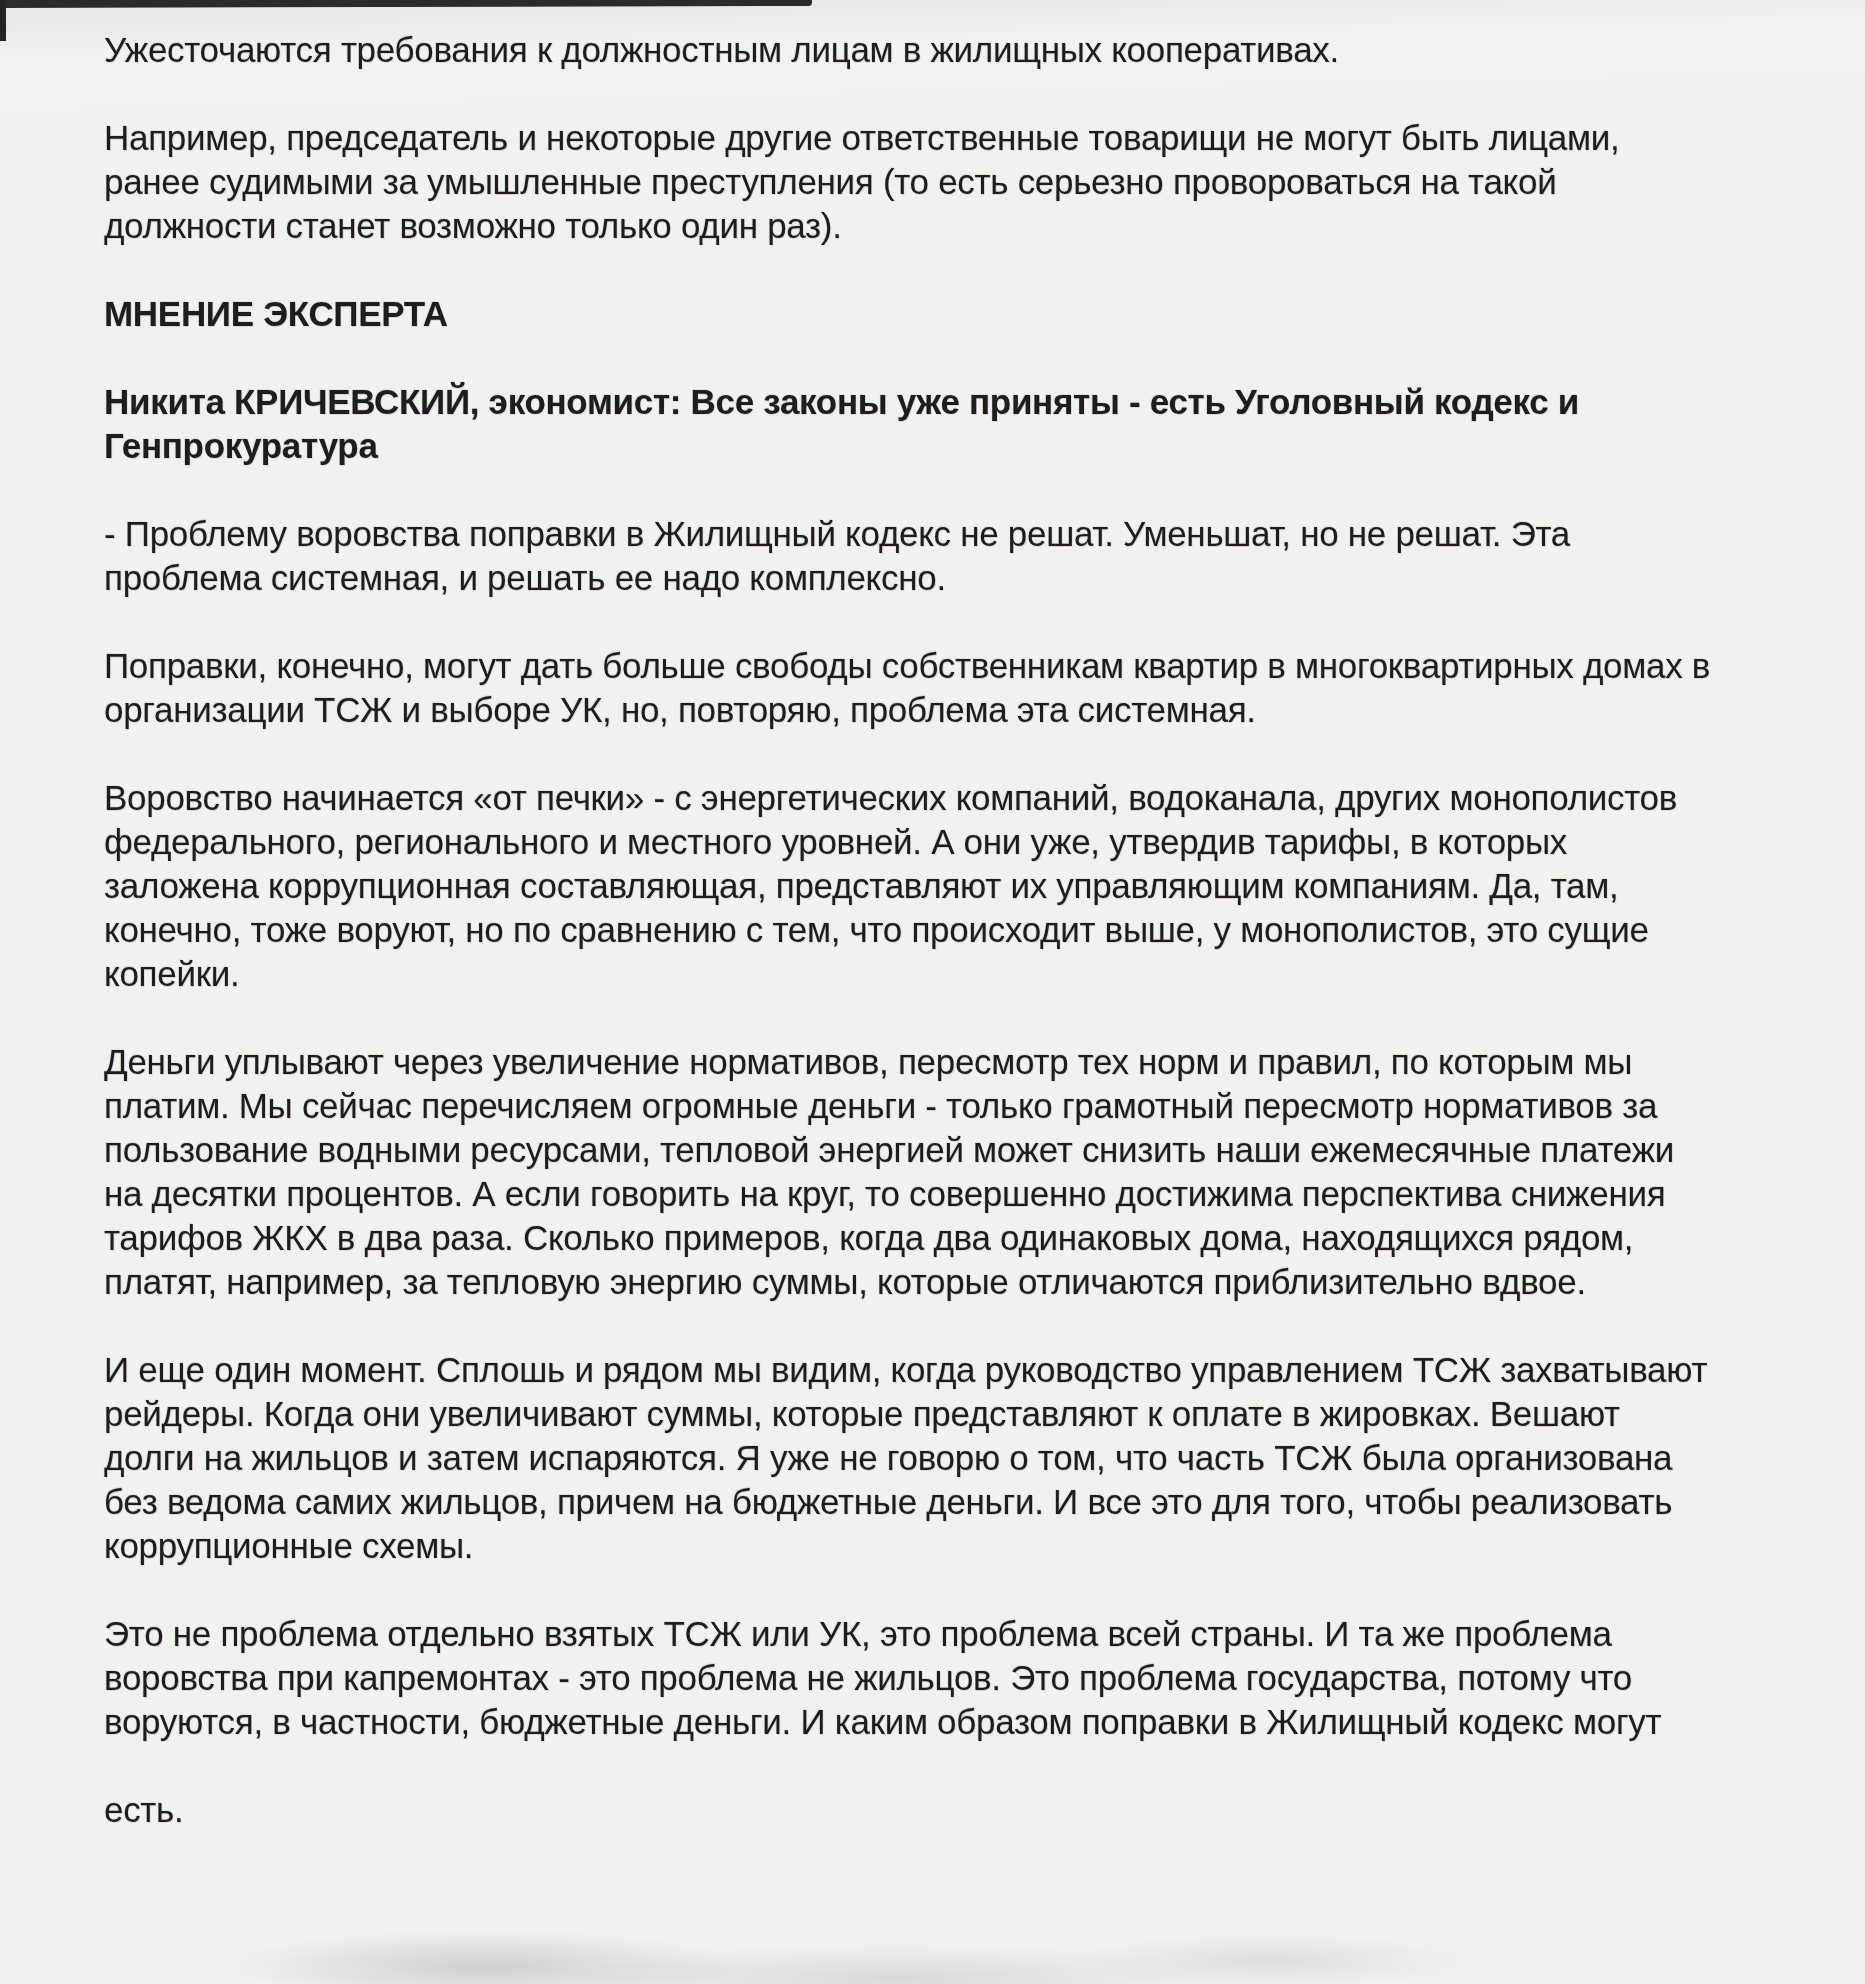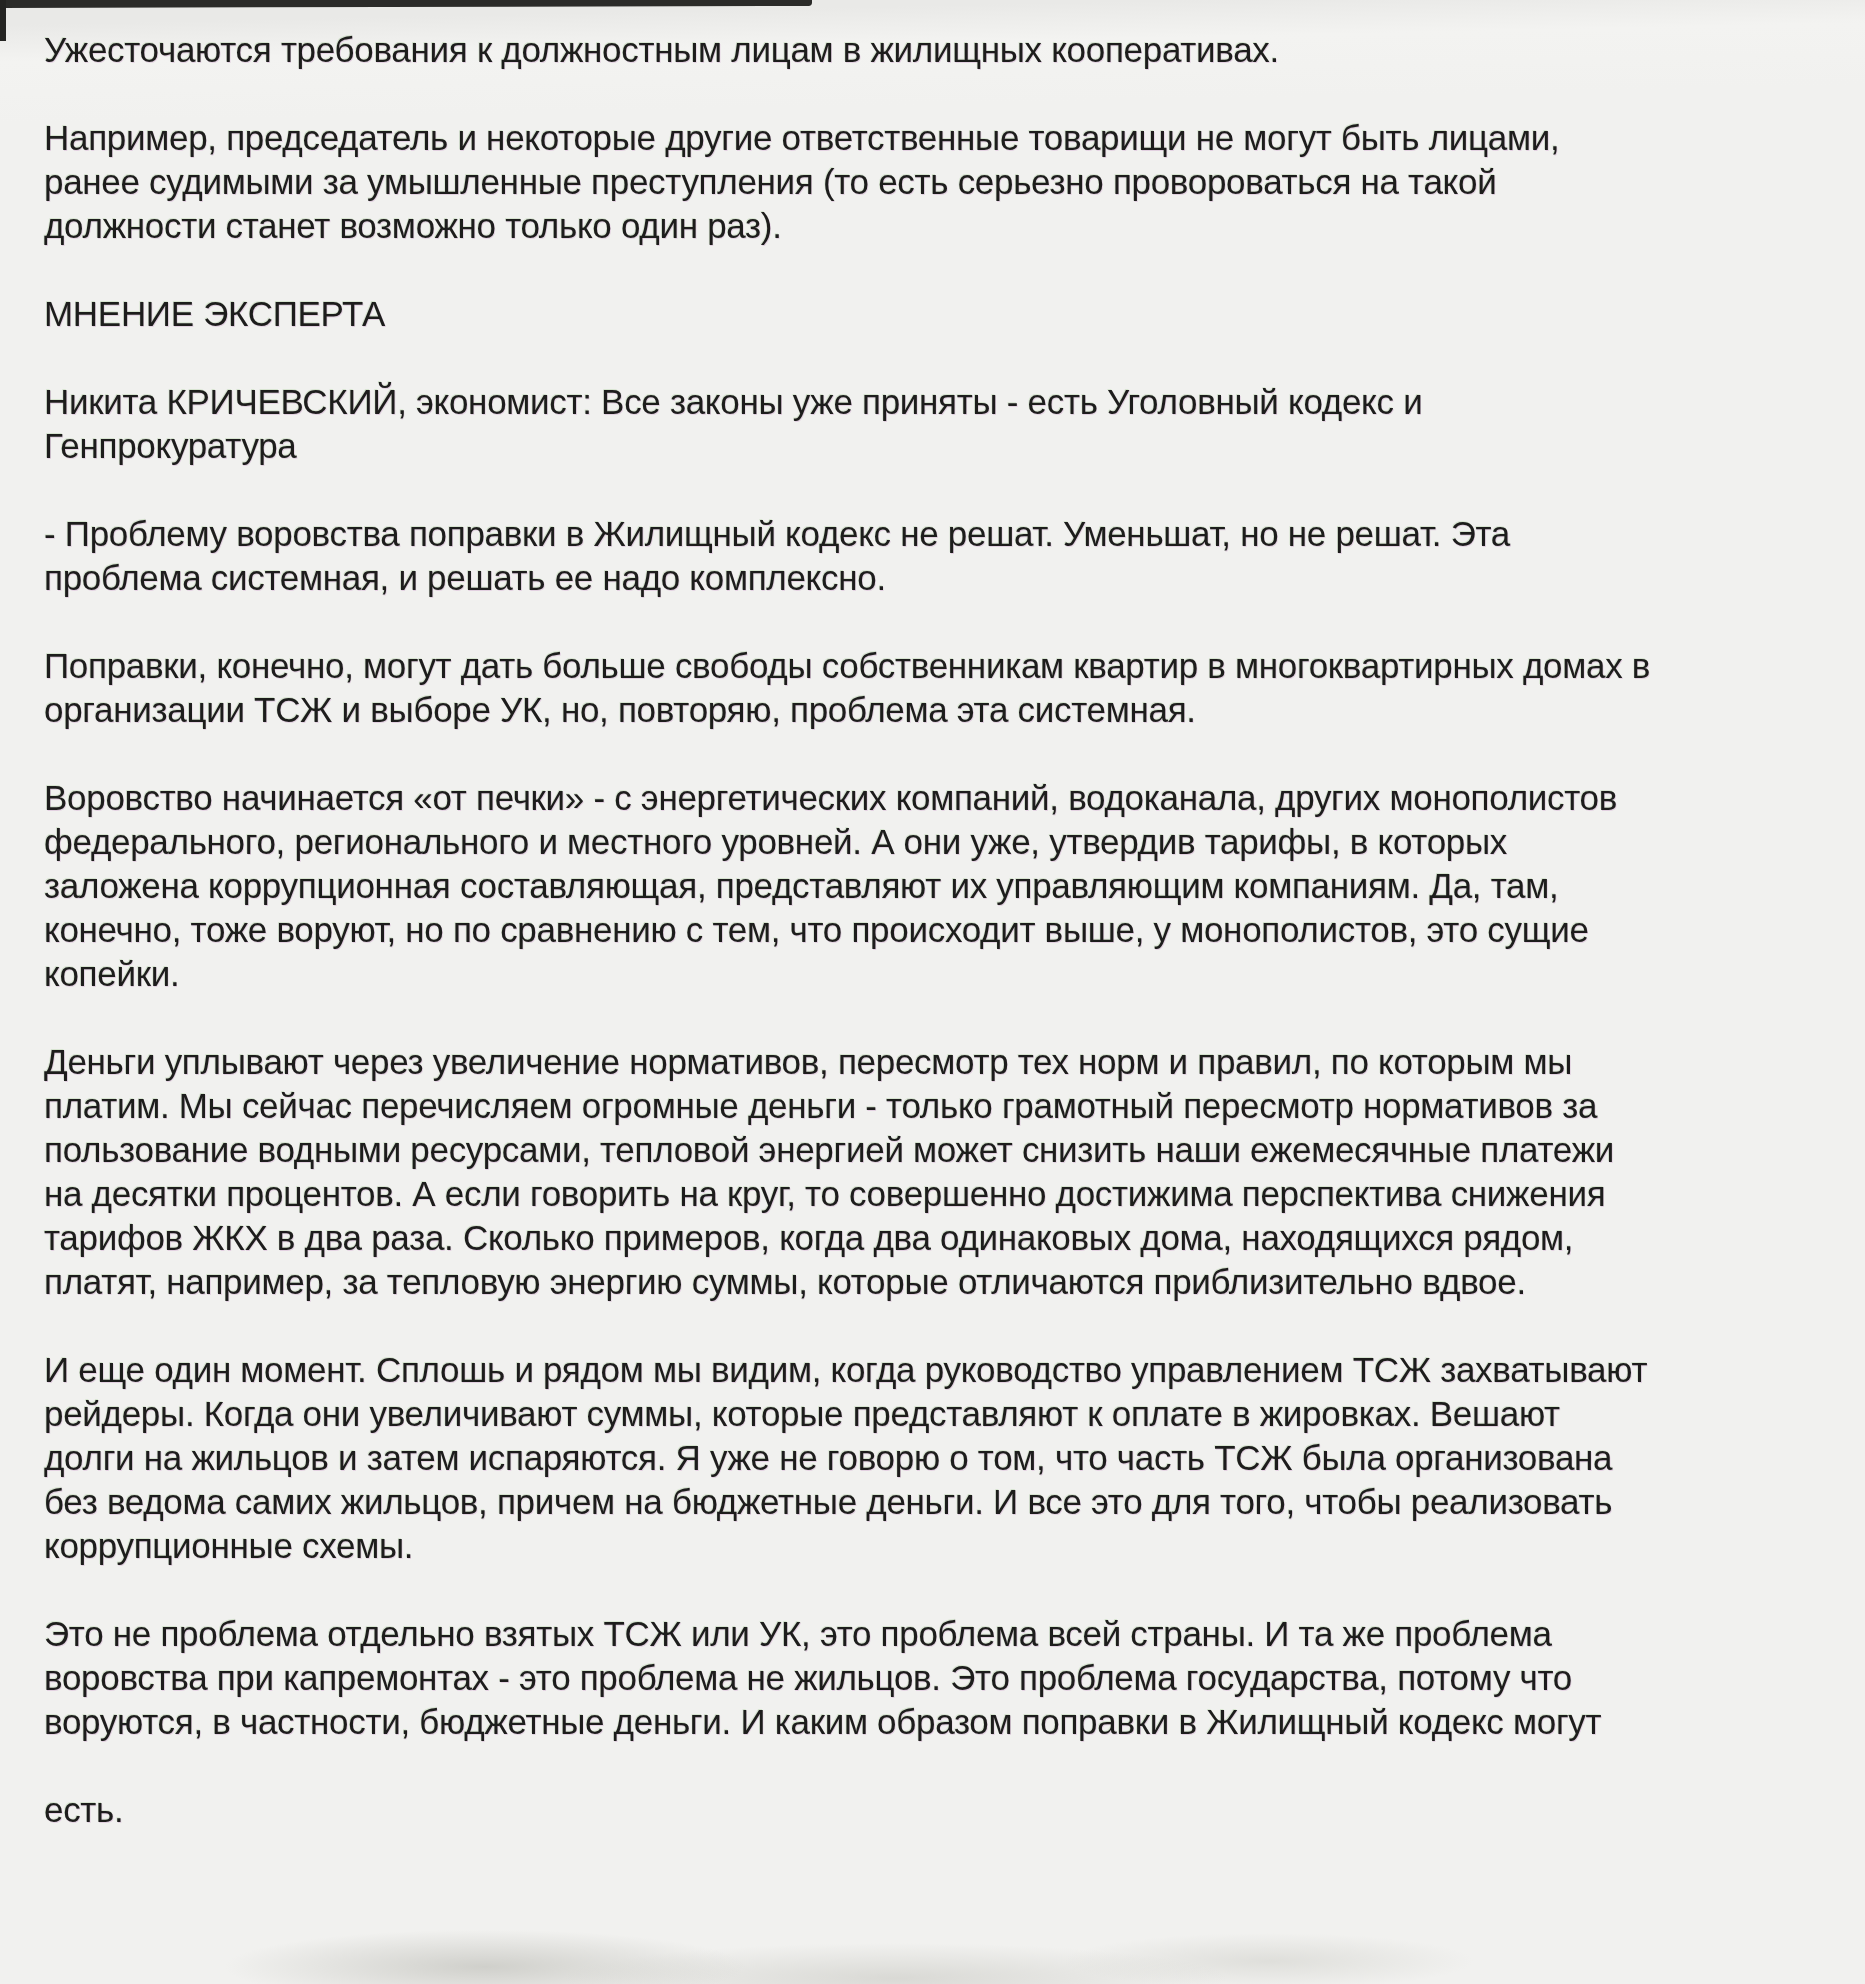--- a/index.html
+++ b/index.html
@@ -51,28 +51,28 @@
     height: 115px;
     background:
       radial-gradient(ellipse 372px 53px at 26% 85%, rgba(180,180,173,0.55), rgba(180,180,173,0) 70%),
       radial-gradient(ellipse 461px 49px at 48% 95%, rgba(188,188,181,0.45), rgba(188,188,181,0) 72%),
       radial-gradient(ellipse 293px 40px at 68% 80%, rgba(195,195,188,0.40), rgba(195,195,188,0) 70%);
     pointer-events: none;
   }
   .page {
     position: absolute;
     inset: 0;
-    padding: 28px 80px 0 44px;
+    padding: 28px 80px 0 104px;
     box-sizing: border-box;
   }
   .para {
     margin: 0 0 44px 0;
   }
   .para.h {
-    font-weight: normal;
+    font-weight: bold;
     margin-top: 10px;
   }
   .line {
     font-size: 35px;
     line-height: 44px;
     letter-spacing: -0.3px;
     white-space: nowrap;
     
     text-shadow:
       0.7px 1.2px 0 rgba(150, 40, 150, 0.16),

